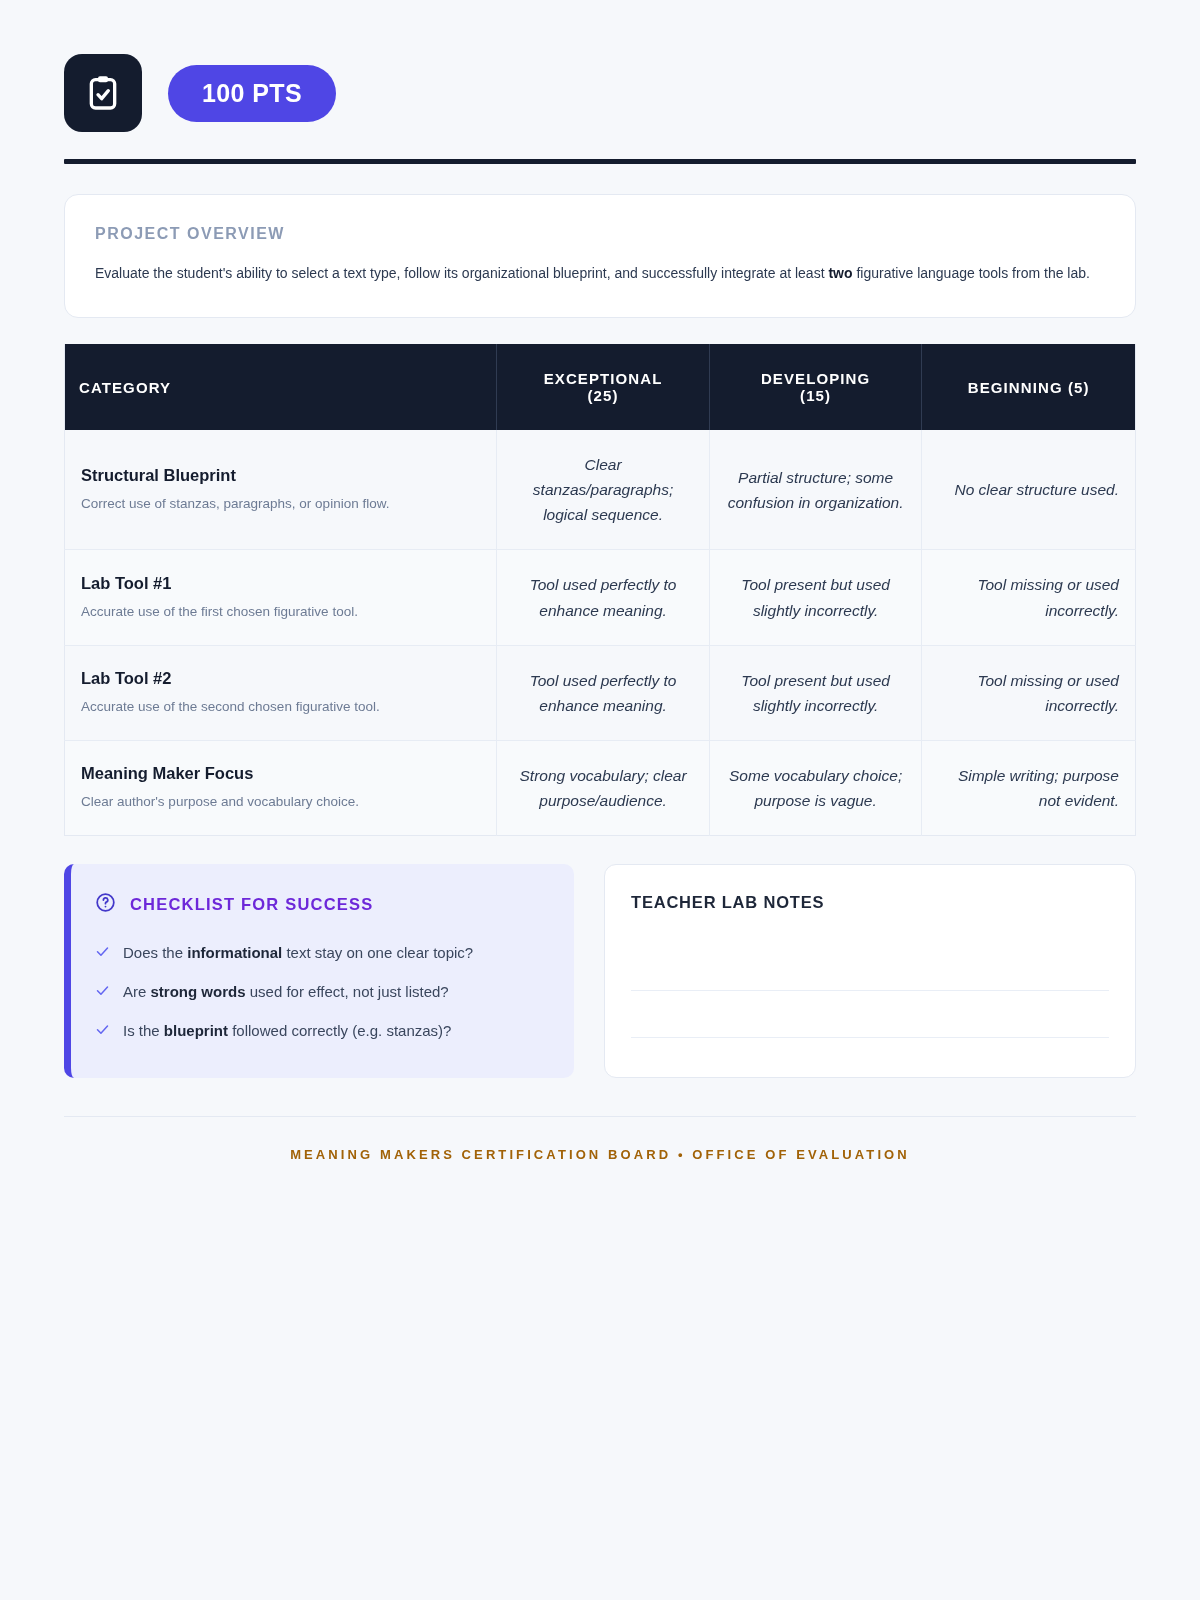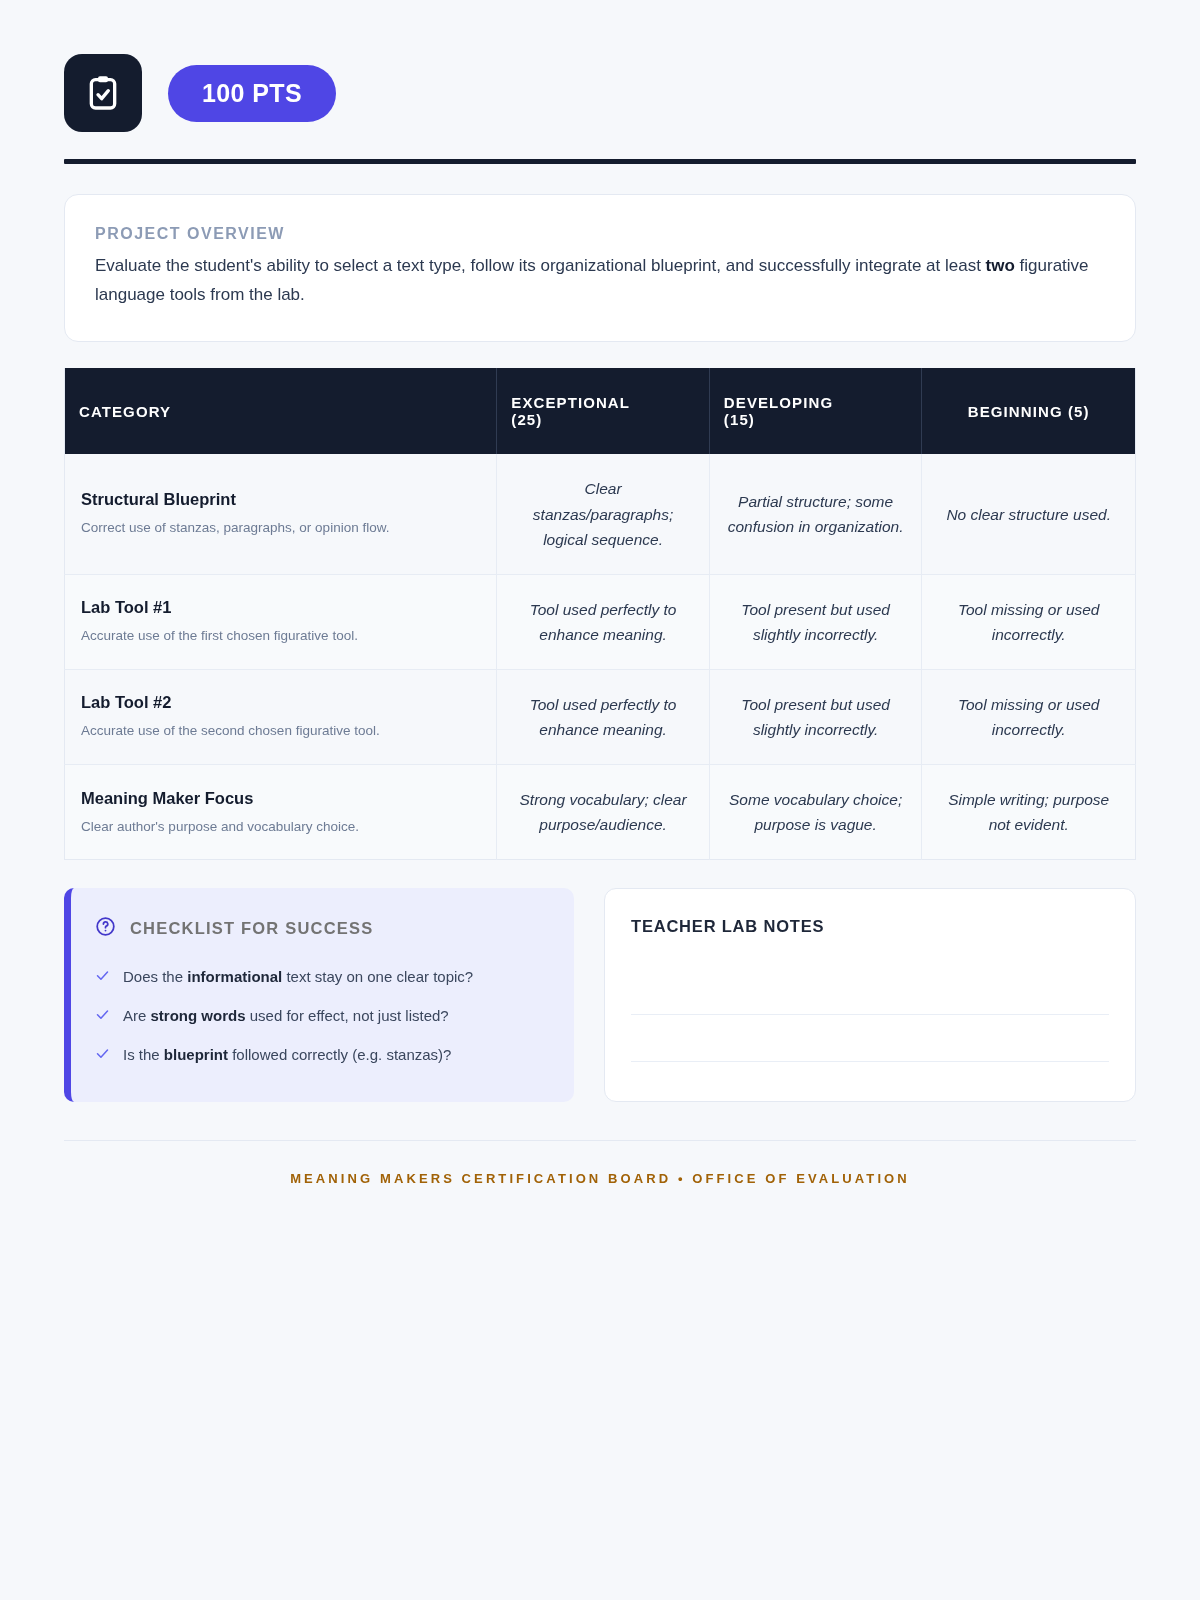--- a/index.html
+++ b/index.html
@@ -79,22 +79,22 @@
     border-radius: 14px;
     padding: 30px 30px 32px 30px;
   }
   .overview-label {
     font-size: 16px;
     font-weight: 800;
     letter-spacing: 1.5px;
     color: #8c9bb5;
   }
   .overview-text {
-    margin-top: 8px;
-    font-size: 17px;
+    margin-top: 18px;
+    font-size: 14px;
     line-height: 1.72;
     color: #2c3950;
   }
   .overview-text b { font-weight: 700; color: #141c2e; }
 
   
   .rubric {
     margin-top: 26px;
     width: 100%;
     border-collapse: collapse;
@@ -108,30 +108,30 @@
     font-size: 15px;
     font-weight: 800;
     letter-spacing: 1.1px;
     padding: 26px 14px;
     vertical-align: middle;
     border-right: 1px solid #2a3burn;
   }
   .rubric thead th { border-right: 1px solid #303b52; }
   .rubric thead th:last-child { border-right: none; text-align: center; }
   .th-category { text-align: left; padding-left: 16px; width: 423px; }
-  .th-level { text-align: left; width: 208px; }
+  .th-level { text-align: center; width: 208px; }
   .th-level-last { text-align: center; width: 209px; }
 
   .rubric tbody td {
     border-right: 1px solid #e7ecf4;
     border-bottom: 1px solid #e7ecf4;
     padding: 22px 16px;
     vertical-align: middle;
   }
-  .rubric tbody td:last-child { border-right: none; }
+  .rubric tbody td:last-child { border-right: none; text-align: right; }
   .rubric tbody tr:last-child td { border-bottom: none; }
   .rubric tbody tr.alt td { background: #f8fafc; }
 
   .cat-name {
     font-size: 16.5px;
     font-weight: 700;
     color: #141c2e;
   }
   .cat-desc {
     margin-top: 9px;
@@ -165,21 +165,21 @@
   }
   .checklist-head {
     display: flex;
     align-items: center;
     gap: 14px;
   }
   .checklist-title {
     font-size: 16.5px;
     font-weight: 800;
     letter-spacing: 1.2px;
-    color: #737373;
+    color: #6d28d9;
   }
   .checklist-items { margin-top: 16px; }
   .check-item {
     display: flex;
     align-items: flex-start;
     gap: 13px;
     padding: 9px 0;
   }
   .check-mark { flex: none; margin-top: 2px; }
   .check-text {

